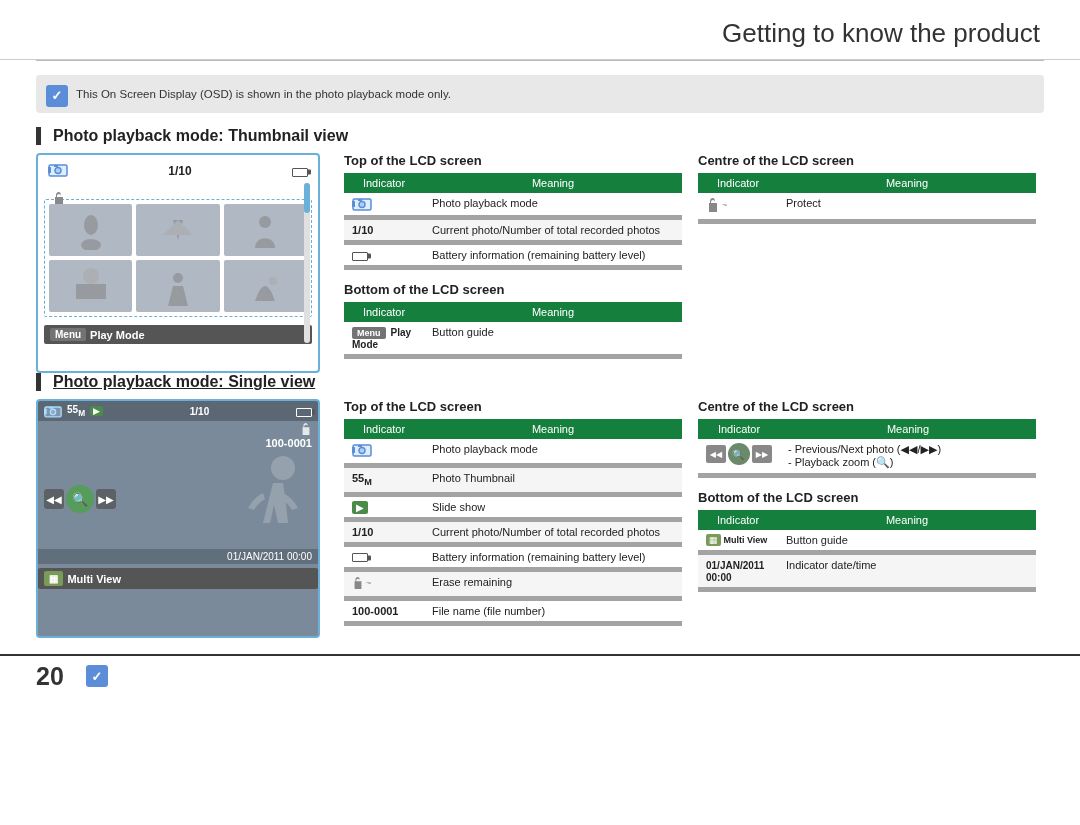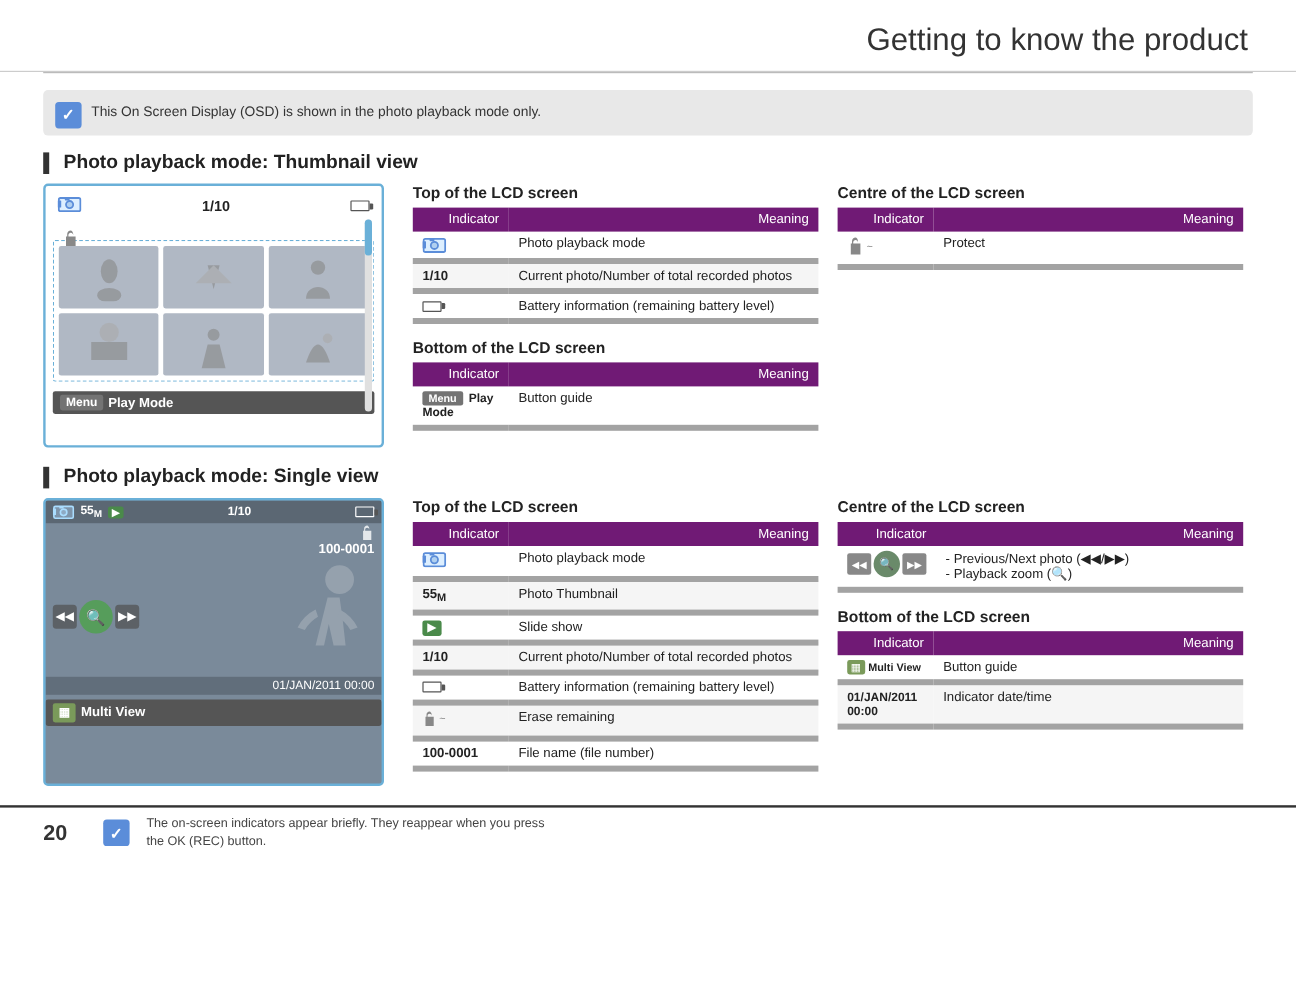--- a/index.html
+++ b/index.html
@@ -154,24 +154,24 @@
       font-weight: bold;
       margin-bottom: 5px;
     }
     .indicator-table {
       width: 100%;
       border-collapse: collapse;
       font-size: 11px;
       margin-bottom: 12px;
     }
     .indicator-table thead tr th {
-      background: #701a75;
+      background: #15803d;
       color: #fff;
       padding: 4px 8px;
-      text-align: right;
+      text-align: center;
       font-weight: normal;
     }
     .indicator-table thead tr th:first-child {
       width: 80px;
     }
     .indicator-table tbody tr td {
       padding: 4px 8px;
       border-bottom: 5px solid #a3a3a3;
       vertical-align: top;
     }
@@ -414,21 +414,21 @@
               <span style="font-size:9px;color:#888;">~</span>
             </div>
           </td>
           <td>Protect</td>
         </tr>
       </tbody>
     </table>
   </div>
 </div>
 
-<div class="section-title" style="margin-top:16px;">Photo playback mode: Single view</div>
+<div class="section-title" style="margin-top:0;text-decoration:underline;">Photo playback mode: Single view</div>
 
 <div class="content-grid" style="margin-top:4px;">
 
   <div style="margin-right:16px; border:2px solid #6ab0d8; border-radius:4px; background:#7a8a9a; overflow:hidden; position:relative;">
 
     <div style="display:flex; justify-content:space-between; align-items:center; padding:3px 6px; background:rgba(0,0,0,0.25); color:#fff; font-size:10px;">
       <div style="display:flex;gap:5px;align-items:center;">
         <svg width="18" height="13" viewBox="0 0 20 14">
             <rect x="1" y="2" width="18" height="11" rx="1.5" stroke="#adf" stroke-width="1.5" fill="rgba(180,220,255,0.4)"></rect>
             <rect x="0" y="4" width="3" height="6" rx="0.5" fill="#adf"></rect>
@@ -584,18 +584,17 @@
         <tr>
           <td><strong style="font-size:10px;">01/JAN/2011 00:00</strong></td>
           <td>Indicator date/time</td>
         </tr>
       </tbody>
     </table>
   </div>
 </div>
 
 <div class="page-number-area" style="margin-top:16px; align-items:center; border-top:2px solid #333; padding-top:6px;">
-  <div style="font-size:18px;font-weight:bold;color:#333;min-width:36px;">
+  <div style="font-size:25px;font-weight:bold;color:#333;min-width:36px;">
     <span>20</span>
   </div>
   <div style="width:22px;height:22px;background:#5b8dd9;border-radius:3px;display:flex;align-items:center;justify-content:center;color:#fff;font-size:13px;font-weight:bold;flex-shrink:0;">✓</div>
-  <div class="page-note">The on-screen indicators appear briefly. They reappear when you press the OK (REC) button.</div>
 </div>
 
 </body></html>

